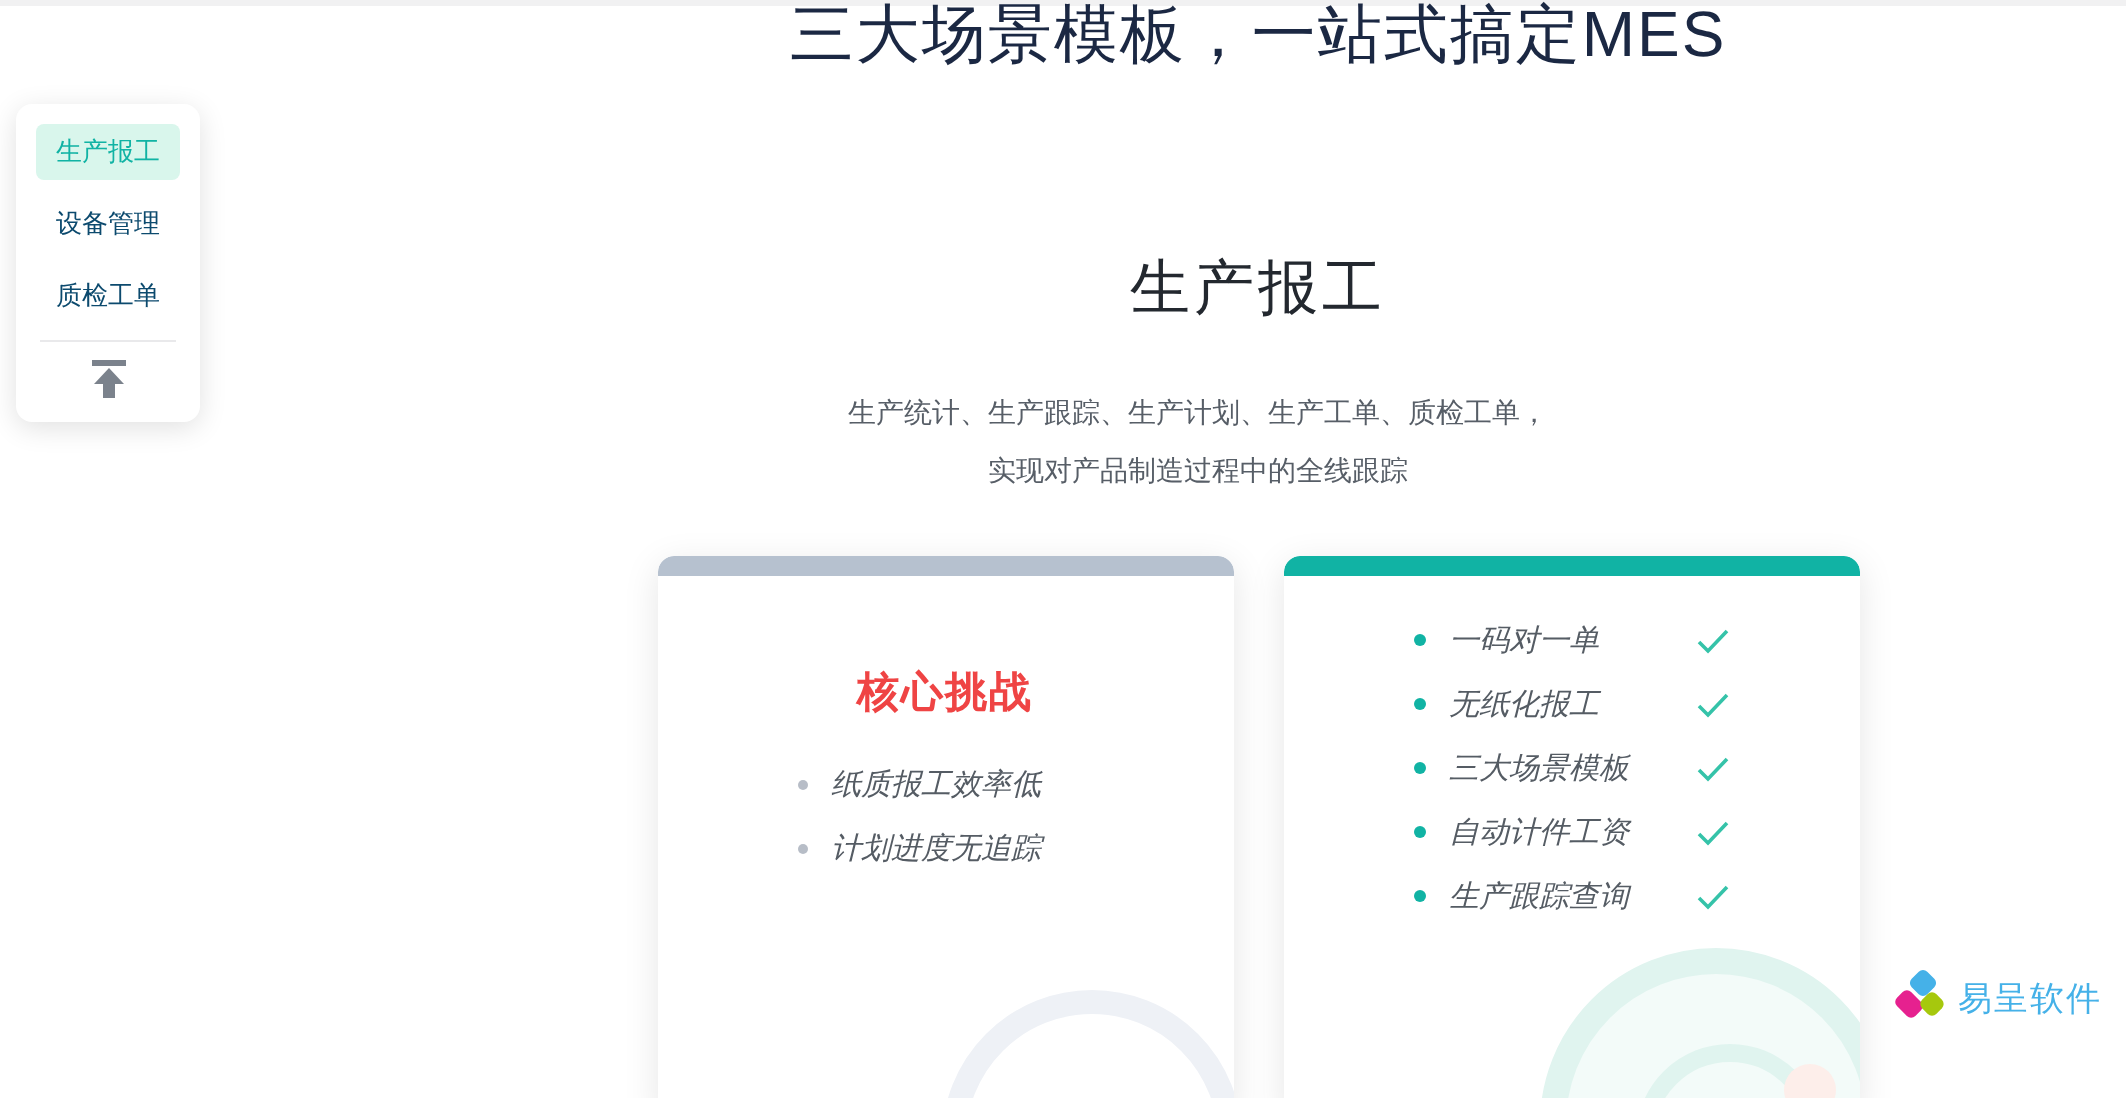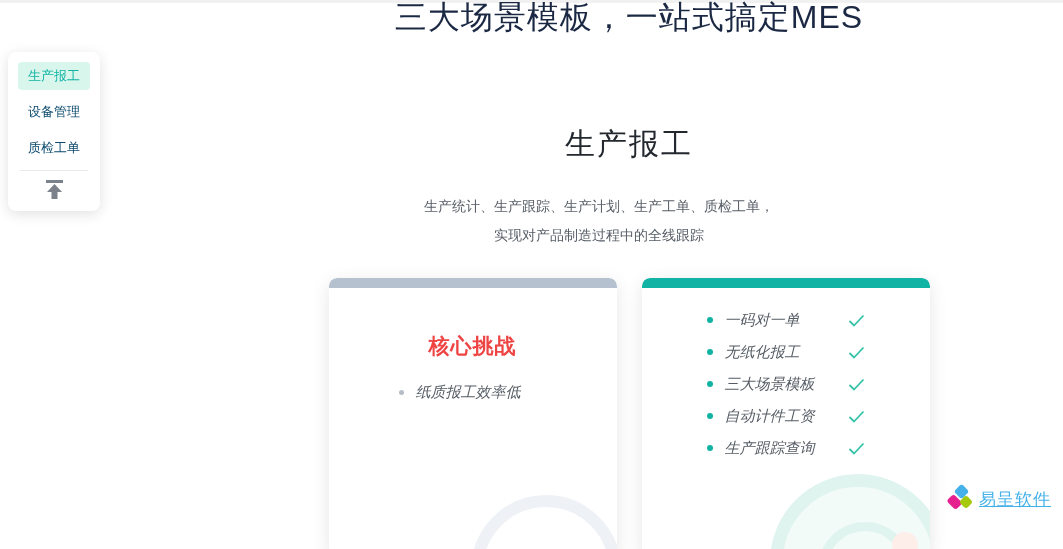--- a/index.html
+++ b/index.html
@@ -87,21 +87,21 @@
   }
   .circle-pink { position:absolute; width:26px; height:26px; border-radius:50%; background:#fdeeea; left:250px; top:254px; z-index:1; }
 
   
   .brand { position:absolute; left:948px; top:485px; display:flex; align-items:center; gap:6px; }
   .brand-mark { position:relative; width:25px; height:29px; }
   .brand-mark i { position:absolute; display:block; }
   .mark-blue  { left:8px; top:1px;  width:11px; height:11px; background:var(--logo-blue,#45b1e8);  border-radius:3px; transform:rotate(45deg); }
   .mark-pink  { left:0;   top:12px; width:13px; height:10px; background:var(--logo-pink,#e6218f);  border-radius:3px; transform:rotate(45deg); }
   .mark-green { left:13px; top:12px; width:10px; height:10px; background:var(--logo-green,#a6c80d); border-radius:3px; transform:rotate(45deg); }
-  .brand-text { font-size:17px; color:var(--logo-blue,#45b1e8); letter-spacing:1px; white-space:nowrap;text-decoration:underline; }
+  .brand-text { font-size:17px; color:var(--logo-blue,#45b1e8); letter-spacing:1px; white-space:nowrap; }
 </style>
 </head>
 <body>
 
 <div id="screen">
 
   <div class="top-strip"></div>
 
   <h1 class="hero-title">三大场景模板，一站式搞定MES</h1>
 
@@ -139,20 +139,24 @@
       <h3 class="card-title">核心挑战</h3>
       <ul class="card-list challenge-list">
 
           <li>
             <span class="dot"></span>
             <span>纸质报工效率低</span>
           </li>
 
 
 
+          <li>
+            <span class="dot"></span>
+            <span>计划进度无追踪</span>
+          </li>
         </ul>
       <div class="ring-gray"></div>
     </section>
 
     <section class="card">
       <div class="card-topbar teal"></div>
       <ul class="card-list solution-list">
 
           <li>
             <span class="dot"></span>

